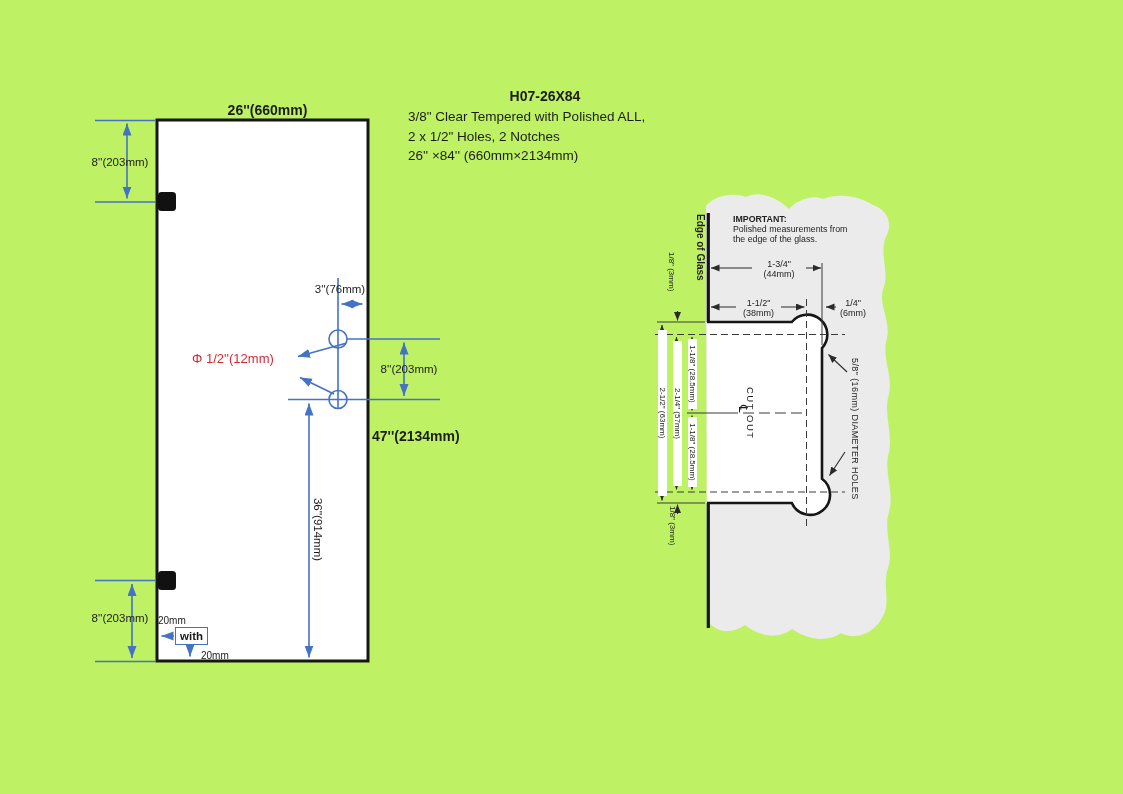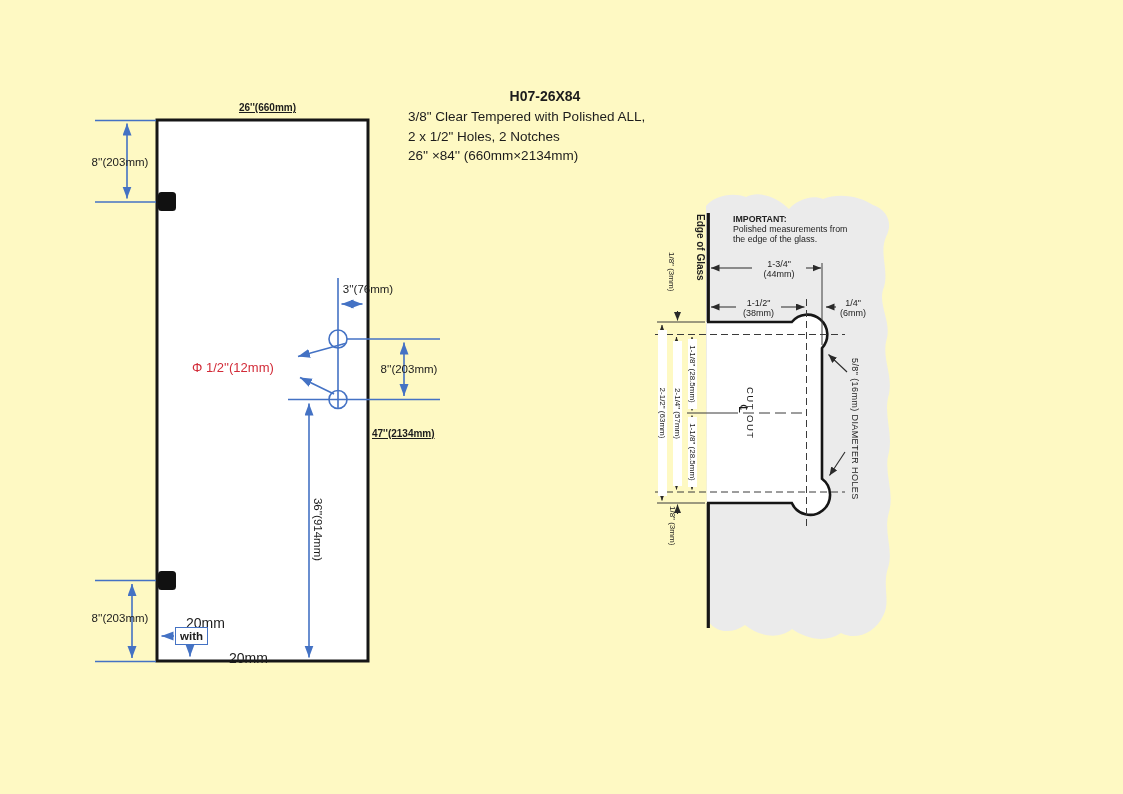--- a/index.html
+++ b/index.html
@@ -1,27 +1,27 @@
 <!DOCTYPE html>
 <html style="--blue: #4472c4; --red: #d22b38; --gray: #ebebeb; --ink: #1c1c1c;"><head>
 <meta charset="utf-8">
 <style>
   html,body{margin:0;padding:0;background:#fff;}
-  #stage{position:relative;width:1123px;height:794px;background:#fef9c3;overflow:hidden;
+  #stage{position:relative;width:1123px;height:794px;background:#bef264;overflow:hidden;
          font-family:"Liberation Sans","DejaVu Sans",sans-serif;color:#1c1c1c;}
   #linework{position:absolute;left:0;top:0;}
   .lbl{position:absolute;white-space:nowrap;}
   .c{text-align:center;white-space:normal;}
   .vtext{position:absolute;transform:rotate(90deg);transform-origin:0 0;white-space:nowrap;}
   .vc{text-align:center;}
   .big{font-size:11.5px;}
   .bold{font-weight:bold;}
-  .doorlbl{font-size:10px;font-weight:bold;text-decoration:underline;}
+  .doorlbl{font-size:14px;font-weight:bold;}
   .red{color:var(--red);font-size:13px;}
-  .tiny{font-size:14px;margin-left:28px;}
+  .tiny{font-size:10px;}
   .tech{font-size:9px;color:#222;}
   .tech8{font-size:8px;color:#222;line-height:9px;}
   .gbg{background:var(--gray);}
   .wbg{background:#fff;}
   .title{font-size:14px;font-weight:bold;}
   .spec{font-size:13.5px;}
   .imp{font-size:8.8px;line-height:10.2px;color:#222;}
   .logo-box{position:absolute;left:175px;top:627px;width:33px;height:18px;border:1.6px solid var(--blue);
             background:#fff;display:flex;align-items:center;justify-content:center;
             font-size:11.5px;font-weight:bold;box-sizing:border-box;}
@@ -137,22 +137,22 @@
     </g>
   </svg>
 
   <div class="lbl title c" style="left:440px;top:88px;width:210px;">H07-26X84</div>
   <div class="lbl spec" style="left:408px;top:109px;">3/8" Clear Tempered with Polished ALL,</div>
   <div class="lbl spec" style="left:408px;top:129px;">2 x 1/2" Holes, 2 Notches</div>
   <div class="lbl spec" style="left:408px;top:148px;">26'' ×84'' (660mm×2134mm)</div>
 
   <div class="lbl doorlbl c" style="left:200px;top:102px;width:135px;">26''(660mm)</div>
   <div class="lbl big c" style="left:84px;top:156px;width:72px;">8''(203mm)</div>
-  <div class="lbl big c" style="left:336px;top:283px;width:64px;">3''(76mm)</div>
-  <div class="lbl red" style="left:192px;top:360px;">Φ 1/2''(12mm)</div>
+  <div class="lbl big c" style="left:308px;top:283px;width:64px;">3''(76mm)</div>
+  <div class="lbl red" style="left:192px;top:351px;">Φ 1/2''(12mm)</div>
   <div class="lbl big c" style="left:373px;top:363px;width:72px;">8''(203mm)</div>
   <div class="lbl doorlbl" style="left:372px;top:428px;">47''(2134mm)</div>
   <div class="vtext vc big" style="left:324px;top:401px;width:257px;">36''(914mm)</div>
   <div class="lbl big c" style="left:84px;top:612px;width:72px;">8''(203mm)</div>
   <div class="lbl tiny" style="left:158px;top:615px;">20mm</div>
   <div class="logo-box">
     <span>with</span>
   </div>
   <div class="lbl tiny" style="left:201px;top:650px;">20mm</div>
 

